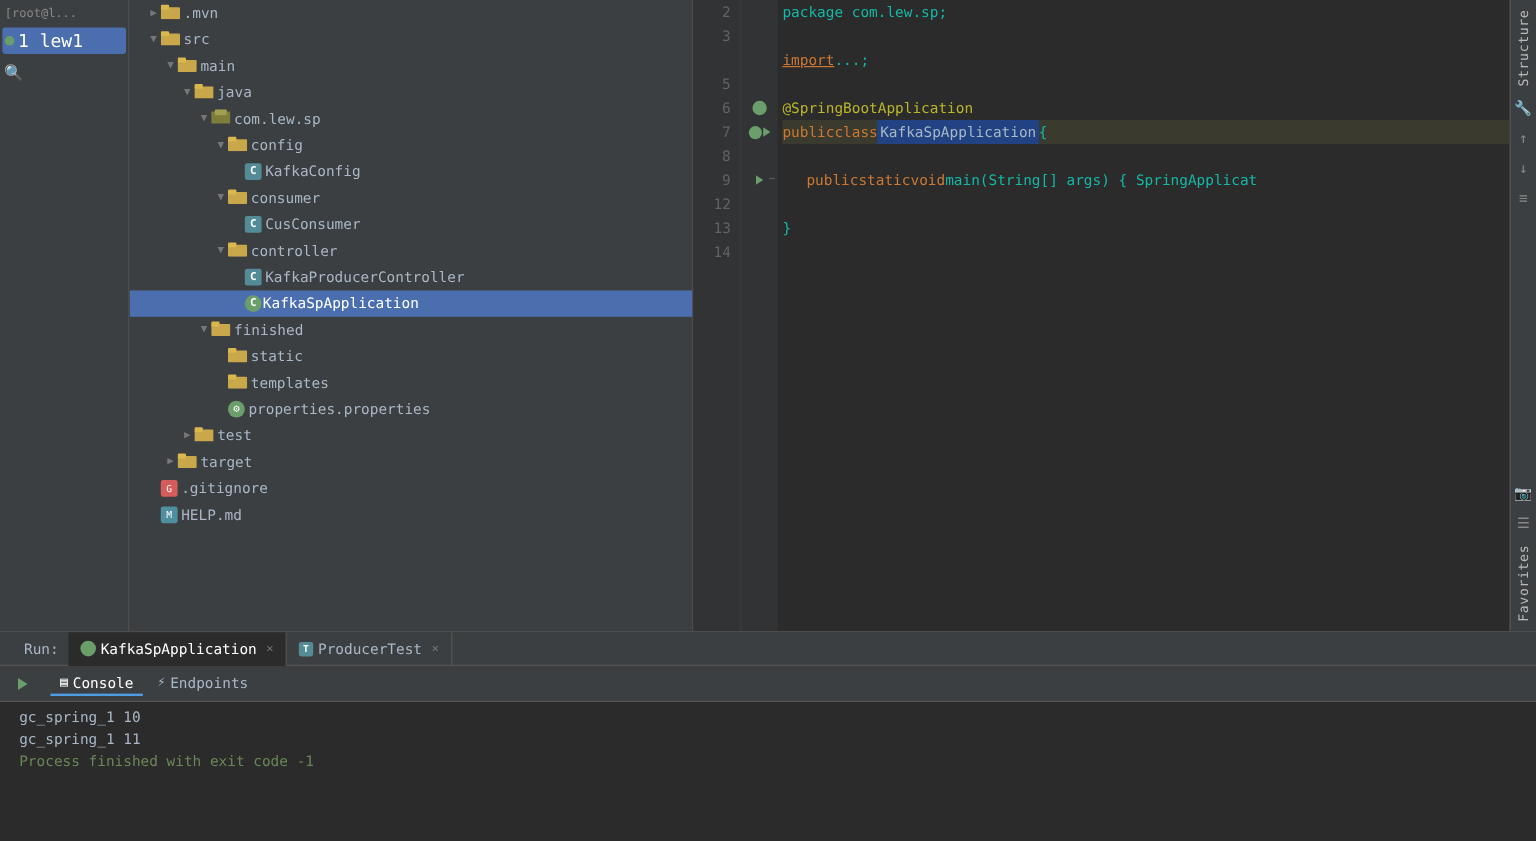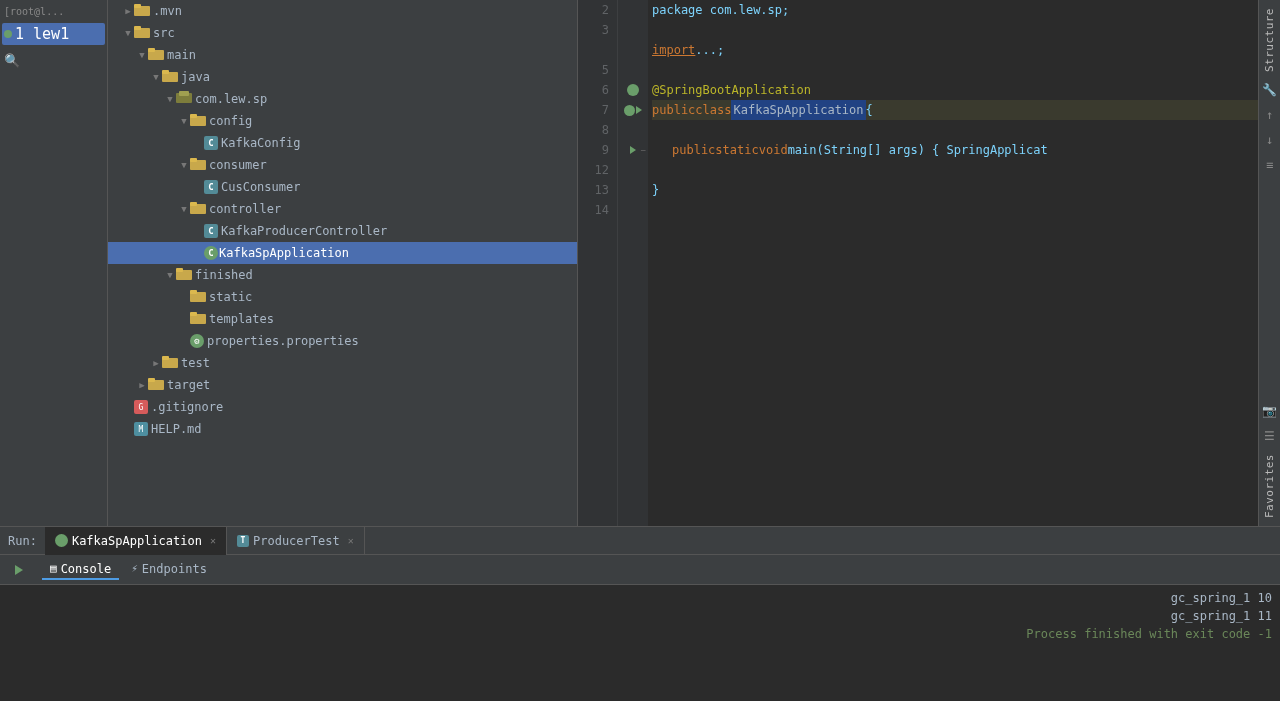--- a/index.html
+++ b/index.html
@@ -129,38 +129,38 @@
     .code-line.highlighted {
       background: #3a3a2e;
     }
 
     .kw-annotation { color: #bbb529; }
     .kw-public { color: #cc7832; }
     .kw-class { color: #cc7832; }
     .kw-static { color: #cc7832; }
     .kw-void { color: #cc7832; }
     .kw-import { color: #cc7832; text-decoration: underline; }
-    .text-gray { color: #7dd3fc; }
+    .text-gray { color: #14b8a6; }
 
     
     .bottom-panel {
       height: 175px;
       background: #2b2b2b;
       border-top: 1px solid #555;
       display: flex;
       flex-direction: column;
     }
 
     .run-tabs {
       display: flex;
       align-items: center;
       background: #3c3f41;
       border-bottom: 1px solid #555;
       height: 28px;
-      padding: 0 8px;
+      padding: 0 20px;
     }
 
     .run-label {
       color: #a9b7c6;
       margin-right: 8px;
       font-size: 12px;
     }
 
     .run-tab {
       display: flex;
@@ -229,21 +229,20 @@
       border-bottom: 2px solid #4e9ce4;
     }
 
     .console-output {
       flex: 1;
       padding: 4px 8px 4px 16px;
       overflow-y: auto;
       font-size: 12px;
       color: #a9b7c6;
       line-height: 18px;
-      text-align: right;
     }
     .console-output::-webkit-scrollbar { width: 6px; }
     .console-output::-webkit-scrollbar-thumb { background: #555; }
 
     .console-success {
       color: #6a8759;
     }
 
     .side-label {
       font-size: 11px;

